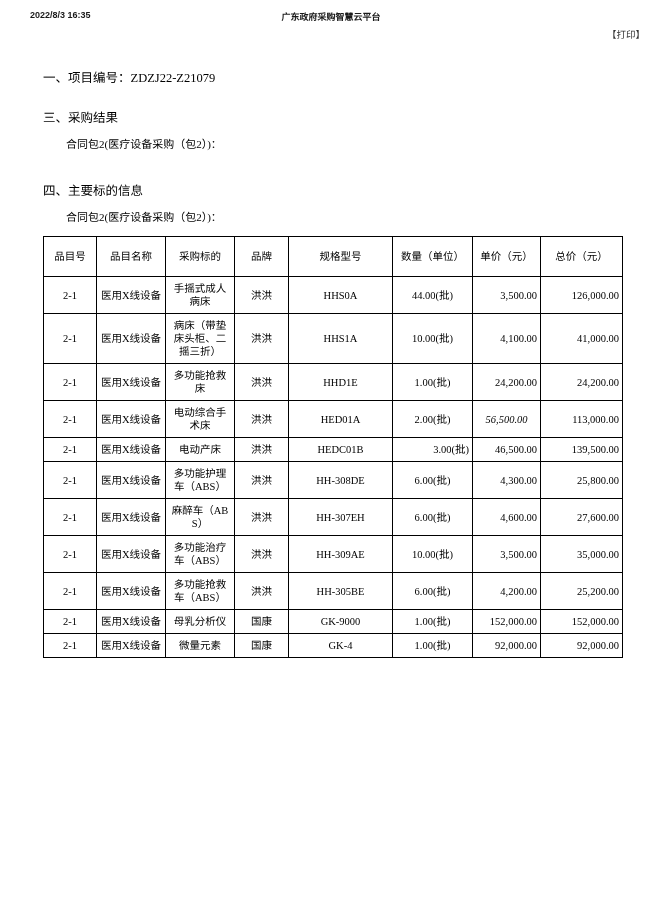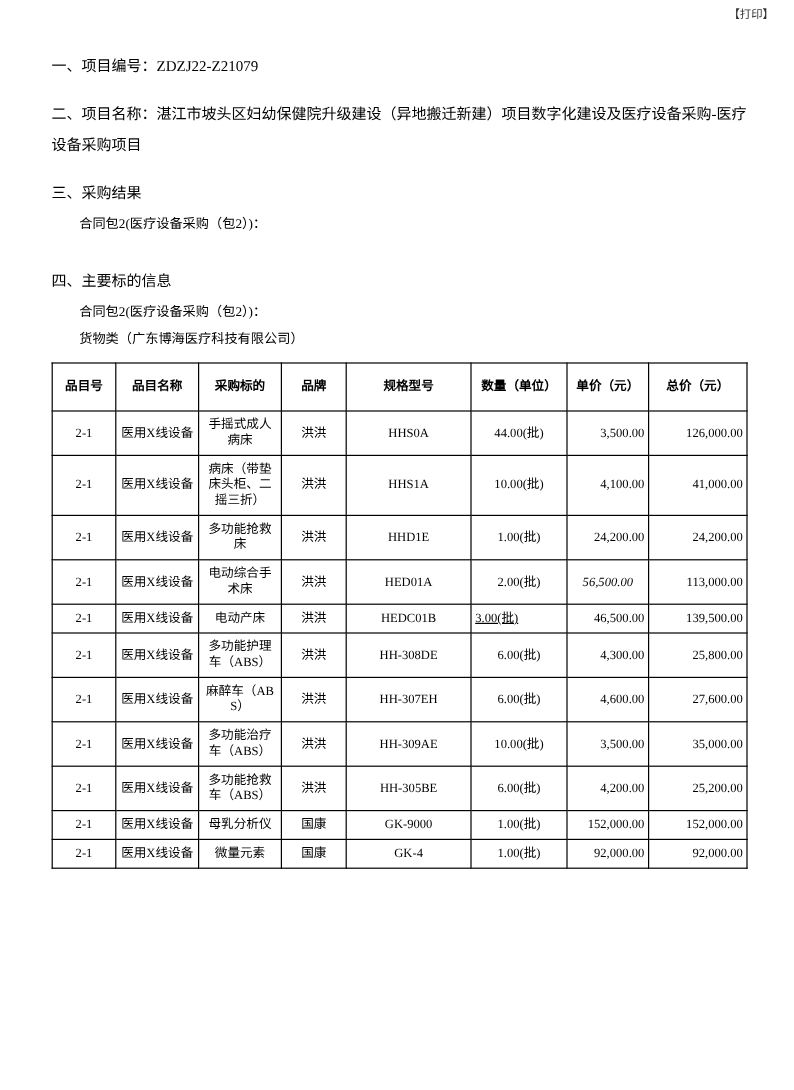--- a/index.html
+++ b/index.html
@@ -58,48 +58,51 @@
   table.tbl th, table.tbl td {
     border: 1px solid #000000;
     font-size: 11px;
     text-align: center;
     vertical-align: middle;
     word-break: break-all;
     overflow-wrap: anywhere;
   }
   table.supplier th { padding: 9px 2px; font-weight: 700; }
   table.supplier td { padding: 4px 4px; line-height: 15px; }
-  table.items th { padding: 13px 2px; font-weight: 700; font-size: 10.5px; line-height: 13px; text-align: center; }
+  table.items th { padding: 13px 2px; font-weight: 400; font-size: 10.5px; line-height: 13px; text-align: center; }
   table.items td { padding: 5px 3px; font-size: 10.5px; line-height: 13px; }
   .gap-lg { height: 10px; }
 </style>
 </head>
 <body>
 
 <div class="page">
 
+  <div class="meta-row">
+    <span class="meta-left">2022/8/3 16:35</span>
+    <span class="meta-center">广东政府采购智慧云平台</span>
+    <span class="meta-right"></span>
+  </div>
 
 
   <div class="print-row">
     <a class="print-link">【打印】</a>
   </div>
 
   <p class="sec first">一、项目编号：ZDZJ22-Z21079</p>
 
-  <p class="sec">二、项目名称：湛江市坡头区妇幼保健院升级建设（异地搬迁新建）项目数字化建设及医疗设备采购-医疗设备采购项目</p>
 
   <p class="sec">三、采购结果</p>
   <p class="subline">合同包2(医疗设备采购（包2）)：</p>
 
 
   <div class="gap-lg"></div>
 
   <p class="sec">四、主要标的信息</p>
   <p class="subline">合同包2(医疗设备采购（包2）)：</p>
-  <p class="subline">货物类（广东博海医疗科技有限公司）</p>
 
   <table class="tbl items">
     <colgroup>
       <col style="width:53px">
       <col style="width:69px">
       <col style="width:69px">
       <col style="width:54px">
       <col style="width:104px">
       <col style="width:80px">
       <col style="width:68px">
@@ -157,21 +160,21 @@
           <td style="text-align: center;">2.00(批)</td>
           <td style="text-align: center; font-style: italic;">56,500.00</td>
           <td style="text-align: right;">113,000.00</td>
         </tr>
         <tr>
           <td style="text-align: center;">2-1</td>
           <td style="text-align: center;">医用X线设备</td>
           <td style="text-align: center;">电动产床</td>
           <td style="text-align: center;">洪洪</td>
           <td style="text-align: center;">HEDC01B</td>
-          <td style="text-align: left; text-decoration: underline;">3.00(批)</td>
+          <td style="text-align: right;">3.00(批)</td>
           <td style="text-align: right;">46,500.00</td>
           <td style="text-align: right;">139,500.00</td>
         </tr>
         <tr>
           <td style="text-align: center;">2-1</td>
           <td style="text-align: center;">医用X线设备</td>
           <td style="text-align: center;">多功能护理车（ABS）</td>
           <td style="text-align: center;">洪洪</td>
           <td style="text-align: center;">HH-308DE</td>
           <td style="text-align: center;">6.00(批)</td>

